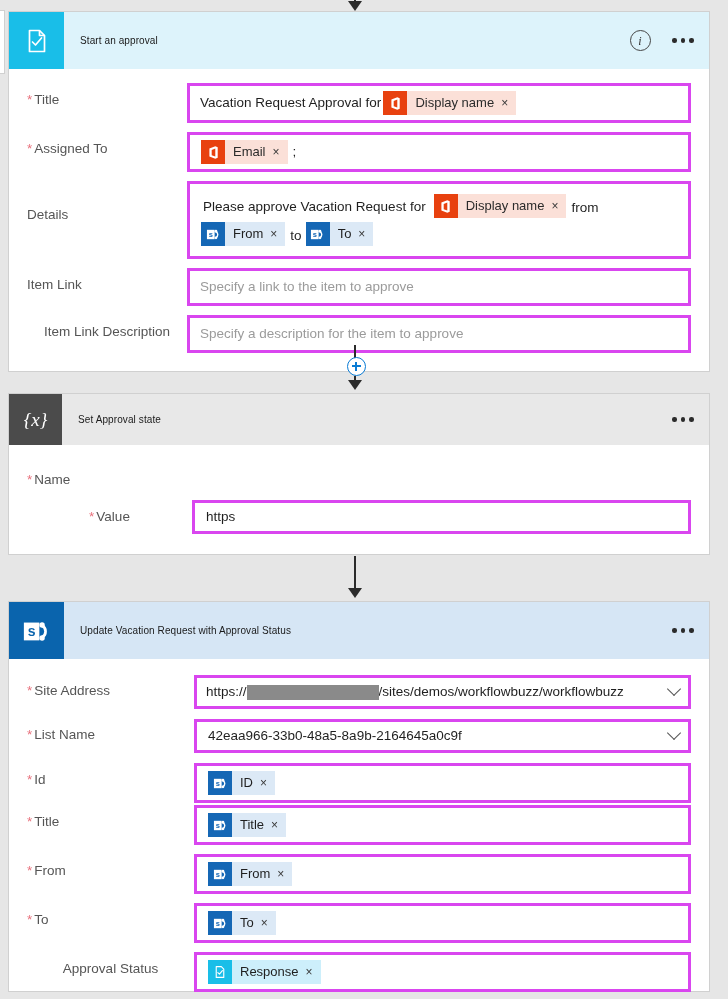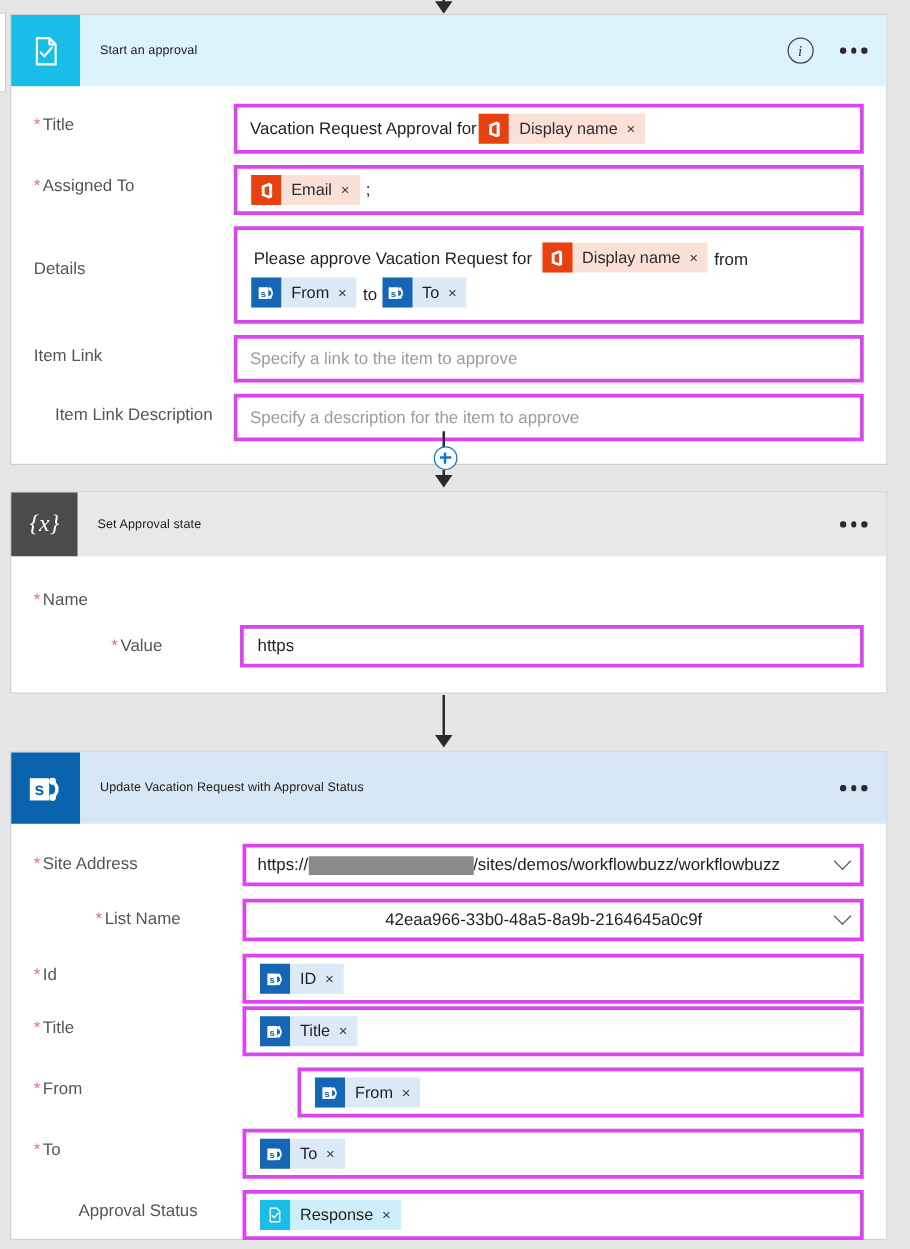--- a/index.html
+++ b/index.html
@@ -418,22 +418,22 @@
       <div class="flabel" style="width:167px;flex:0 0 167px;padding-top:8px;"><span class="req">*</span><span>Site Address</span></div>
       <div class="fctl hasdrop" style="min-height:33px;padding-left:9px;">
         <span class="val">https://</span>
           <span class="redact"></span>
           <span class="val">/sites/demos/workflowbuzz/workflowbuzz</span>
         <span class="chev"></span>
       </div>
     </div>
 
     <div class="frow" style="margin-bottom:10px;">
-      <div class="flabel" style="width:167px;flex:0 0 167px;padding-top:8px;text-align:center;"><span class="req">*</span><span>List Name</span></div>
-      <div class="fctl hasdrop" style="min-height:33px;padding-left:11px;justify-content:center;">
+      <div class="flabel" style="width:167px;flex:0 0 167px;padding-top:8px;"><span class="req">*</span><span>List Name</span></div>
+      <div class="fctl hasdrop" style="min-height:33px;padding-left:11px;">
         <span class="val">42eaa966-33b0-48a5-8a9b-2164645a0c9f</span>
         <span class="chev"></span>
       </div>
     </div>
 
     <div class="frow" style="margin-bottom:2px;">
       <div class="flabel" style="width:167px;flex:0 0 167px;"><span class="req">*</span><span>Id</span></div>
       <div class="fctl" style="min-height:33px;padding-left:11px;">
         <span class="token sp">
           <span class="tk-ico">
@@ -463,21 +463,21 @@
               <circle cx="10.6" cy="11.5" r="1.5" fill="#ffffff"></circle>
               <path d="M10.6 4.8 A3.6 3.6 0 0 1 10.6 11.2" fill="none" stroke="#ffffff" stroke-width="1.5"></path>
             </svg>
           </span>
           <span class="tk-label">Title</span>
           <span class="tk-x">×</span>
         </span>
       </div>
     </div>
 
-    <div class="frow" style="margin-bottom:9px;gap:44px;">
+    <div class="frow" style="margin-bottom:9px;">
       <div class="flabel" style="width:167px;flex:0 0 167px;"><span class="req">*</span><span>From</span></div>
       <div class="fctl" style="min-height:33px;padding-left:11px;">
         <span class="token sp">
           <span class="tk-ico">
             <svg width="15" height="15" viewBox="0 0 16 16" aria-hidden="true">
               <rect x="1" y="3" width="8.2" height="10" fill="#ffffff"></rect>
               <text x="5.1" y="11.1" font-family="Liberation Sans, sans-serif" font-size="8" font-weight="bold" fill="#1567b5" text-anchor="middle">s</text>
               <circle cx="10.6" cy="4.5" r="1.5" fill="#ffffff"></circle>
               <circle cx="10.6" cy="11.5" r="1.5" fill="#ffffff"></circle>
               <path d="M10.6 4.8 A3.6 3.6 0 0 1 10.6 11.2" fill="none" stroke="#ffffff" stroke-width="1.5"></path>

